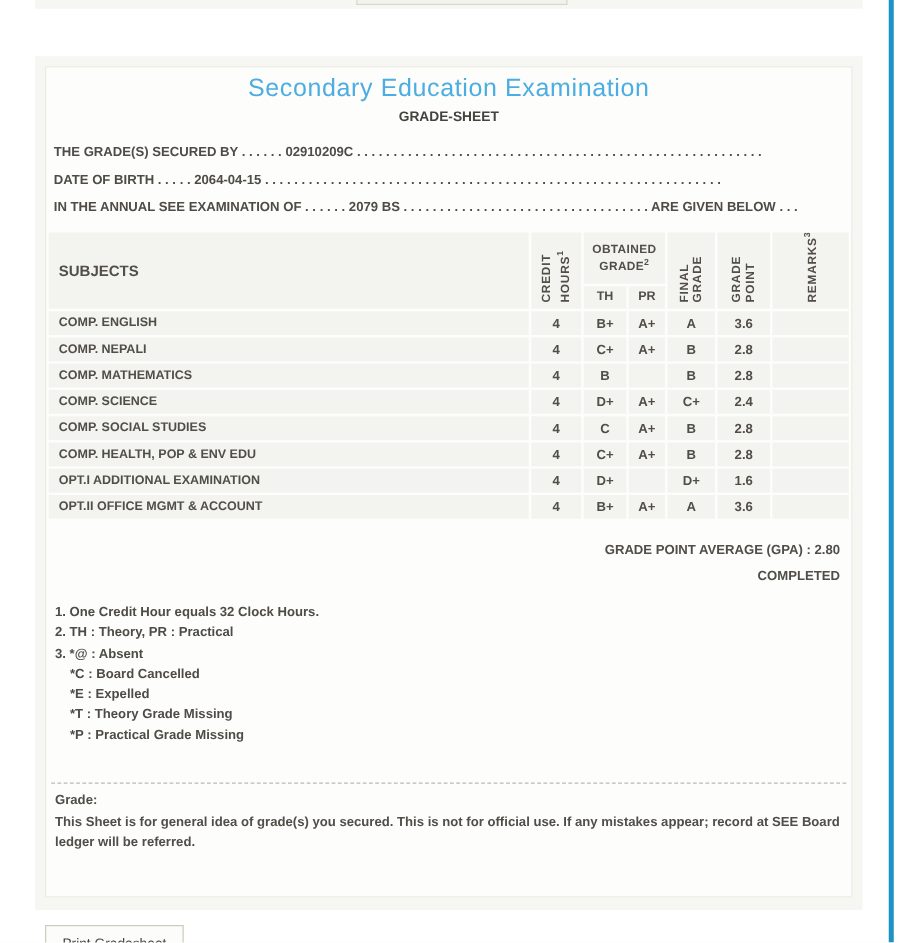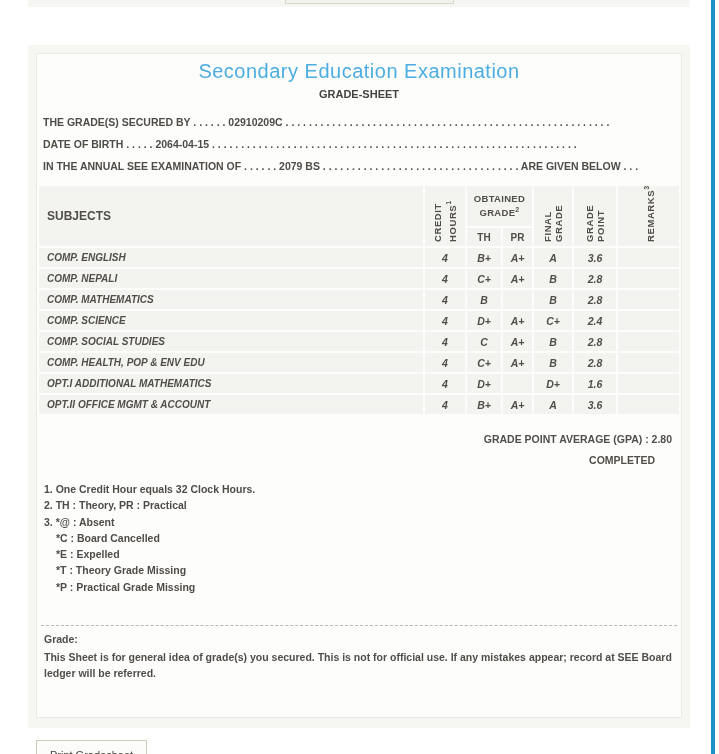--- a/index.html
+++ b/index.html
@@ -32,25 +32,25 @@
   th.subj-h { text-align:left; padding-left:8px; font-size:12px; vertical-align:middle; }
   thead tr.r1 th { height:38px; }
   thead tr.r2 th { height:17px; font-size:10px; vertical-align:middle; }
   th.vert { vertical-align:middle; text-align:center; }
   th.vert .v {
     display:inline-block; writing-mode:vertical-rl; transform:rotate(180deg);
     max-height:56px; line-height:11px; font-size:9.5px; letter-spacing:0.6px; text-align:left;
   }
   th.obt { vertical-align:middle; text-align:center; font-size:9.5px; line-height:11px; letter-spacing:0.3px; padding:2px 6px; }
   sup { font-size:7px; }
-  tbody td { height:19px; font-size:10.5px; font-weight:bold; text-align:center; vertical-align:middle;font-style:italic; }
+  tbody td { height:19px; font-size:10.5px; font-weight:bold; text-align:center; vertical-align:middle; }
   tbody td.subj { text-align:left; padding-left:8px; font-size:10px; }
 
   .gpa { margin:13px 9px 0 0; text-align:right; font-size:10.5px; font-weight:bold; line-height:20px; }
-  .completed { margin:1px 26px 0 0; text-align:right; font-size:10.5px; font-weight:bold; line-height:20px; }
+  .completed { margin:1px 9px 0 0; text-align:right; font-size:10.5px; font-weight:bold; line-height:20px; }
 
   .footnotes { margin:11px 0 0 7px; font-size:10.5px; font-weight:bold; line-height:16.3px; color:#4f4c46; }
   .footnotes .indent { margin-left:12px; }
 
   .dashed { margin:30px 4px 0; border-top:1px dashed #b9b9b3; height:0; }
   .note-label { margin:6px 7px 0; font-size:10.5px; font-weight:bold; line-height:15px; }
   .note-text { margin:2px 8px 0 7px; font-size:10.5px; font-weight:bold; line-height:16px; }
 
   .print-btn {
     position:absolute; left:36px; top:740px; width:111px; height:30px;
@@ -163,21 +163,21 @@
         <tr>
           <td class="subj">COMP. HEALTH, POP &amp; ENV EDU</td>
           <td>4</td>
           <td>C+</td>
           <td>A+</td>
           <td>B</td>
           <td>2.8</td>
           <td></td>
         </tr>
         <tr>
-          <td class="subj">OPT.I ADDITIONAL MATHEMATICS</td>
+          <td class="subj">OPT.I ADDITIONAL EXAMINATION</td>
           <td>4</td>
           <td>D+</td>
           <td></td>
           <td>D+</td>
           <td>1.6</td>
           <td></td>
         </tr>
         <tr>
           <td class="subj">OPT.II OFFICE MGMT &amp; ACCOUNT</td>
           <td>4</td>

